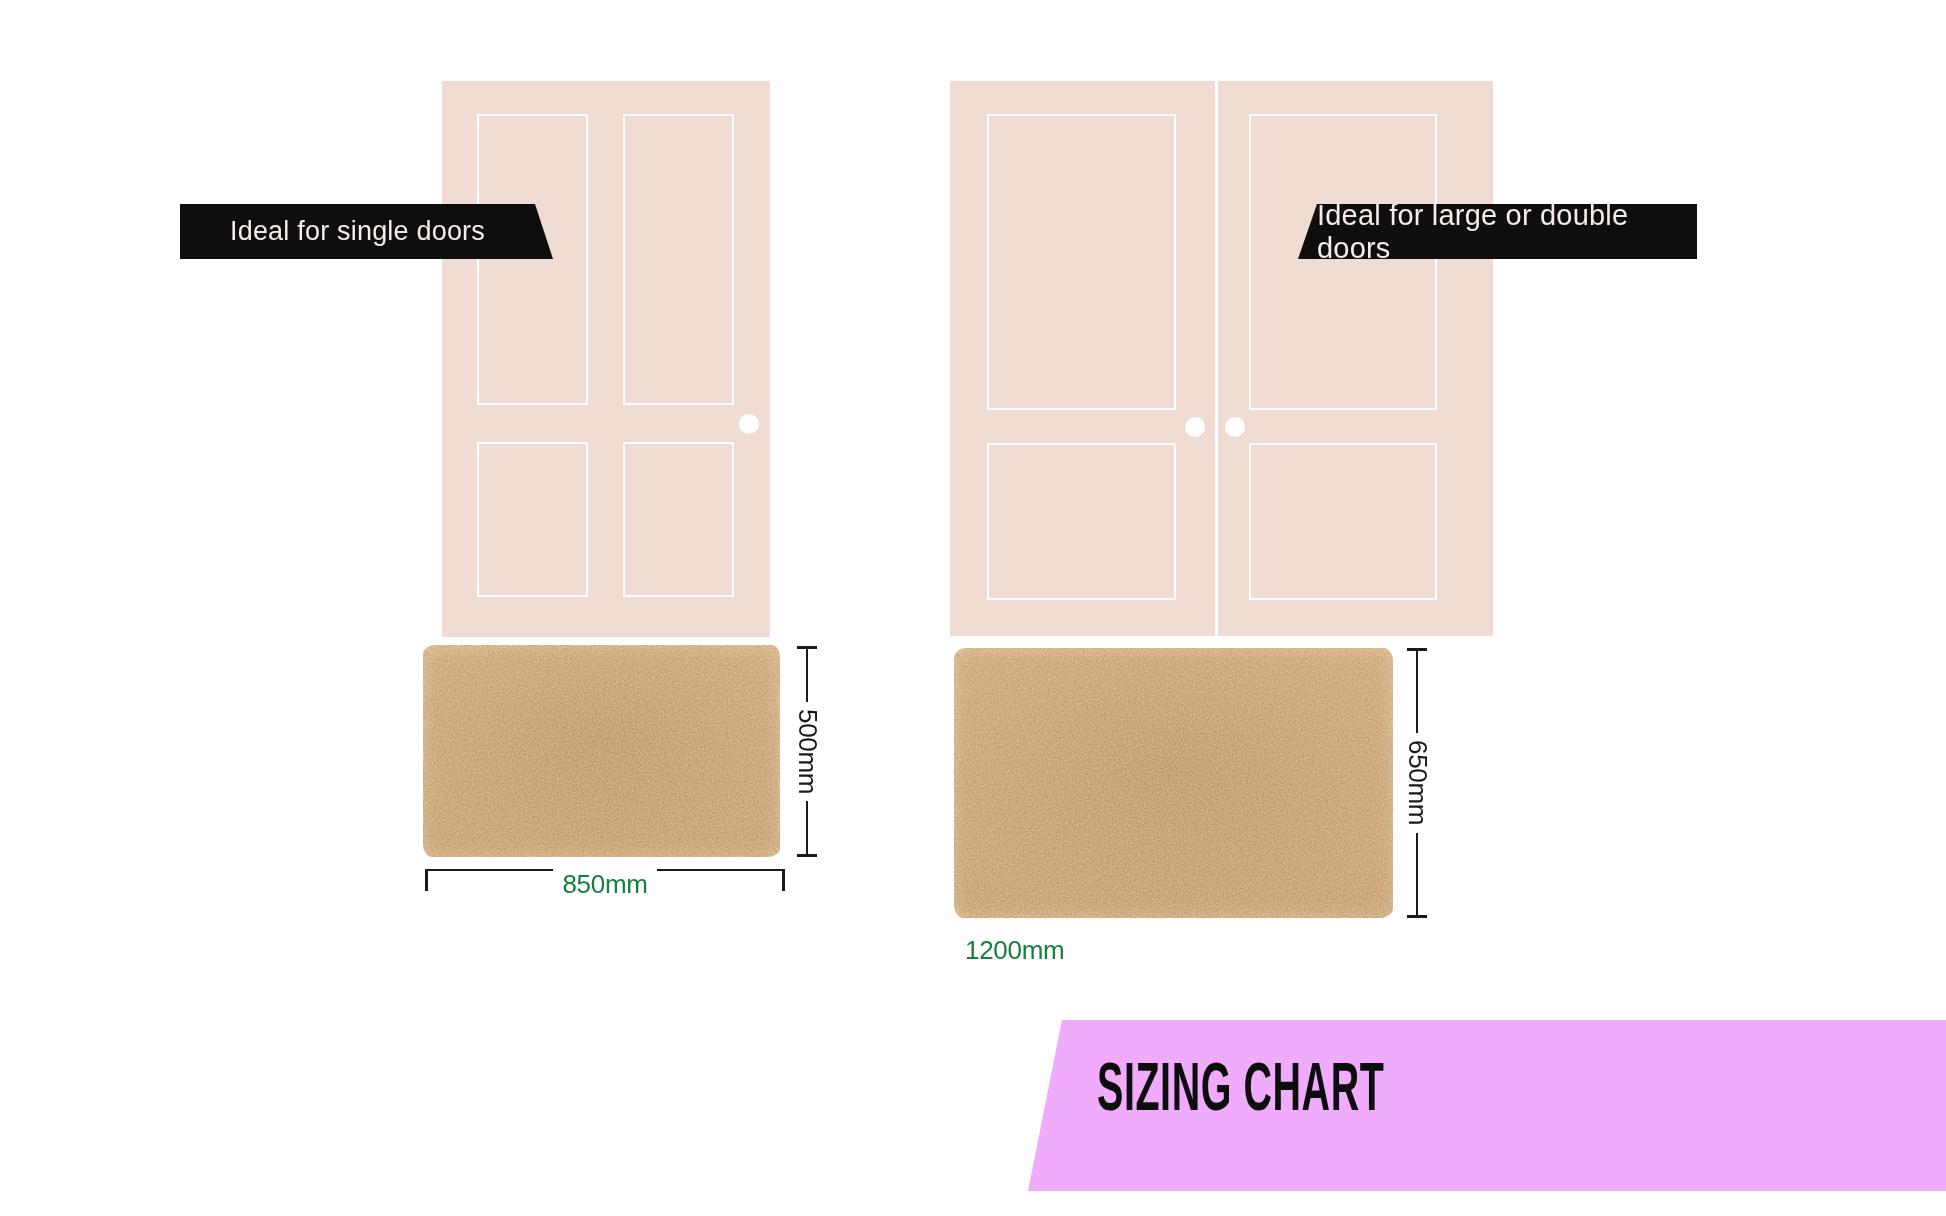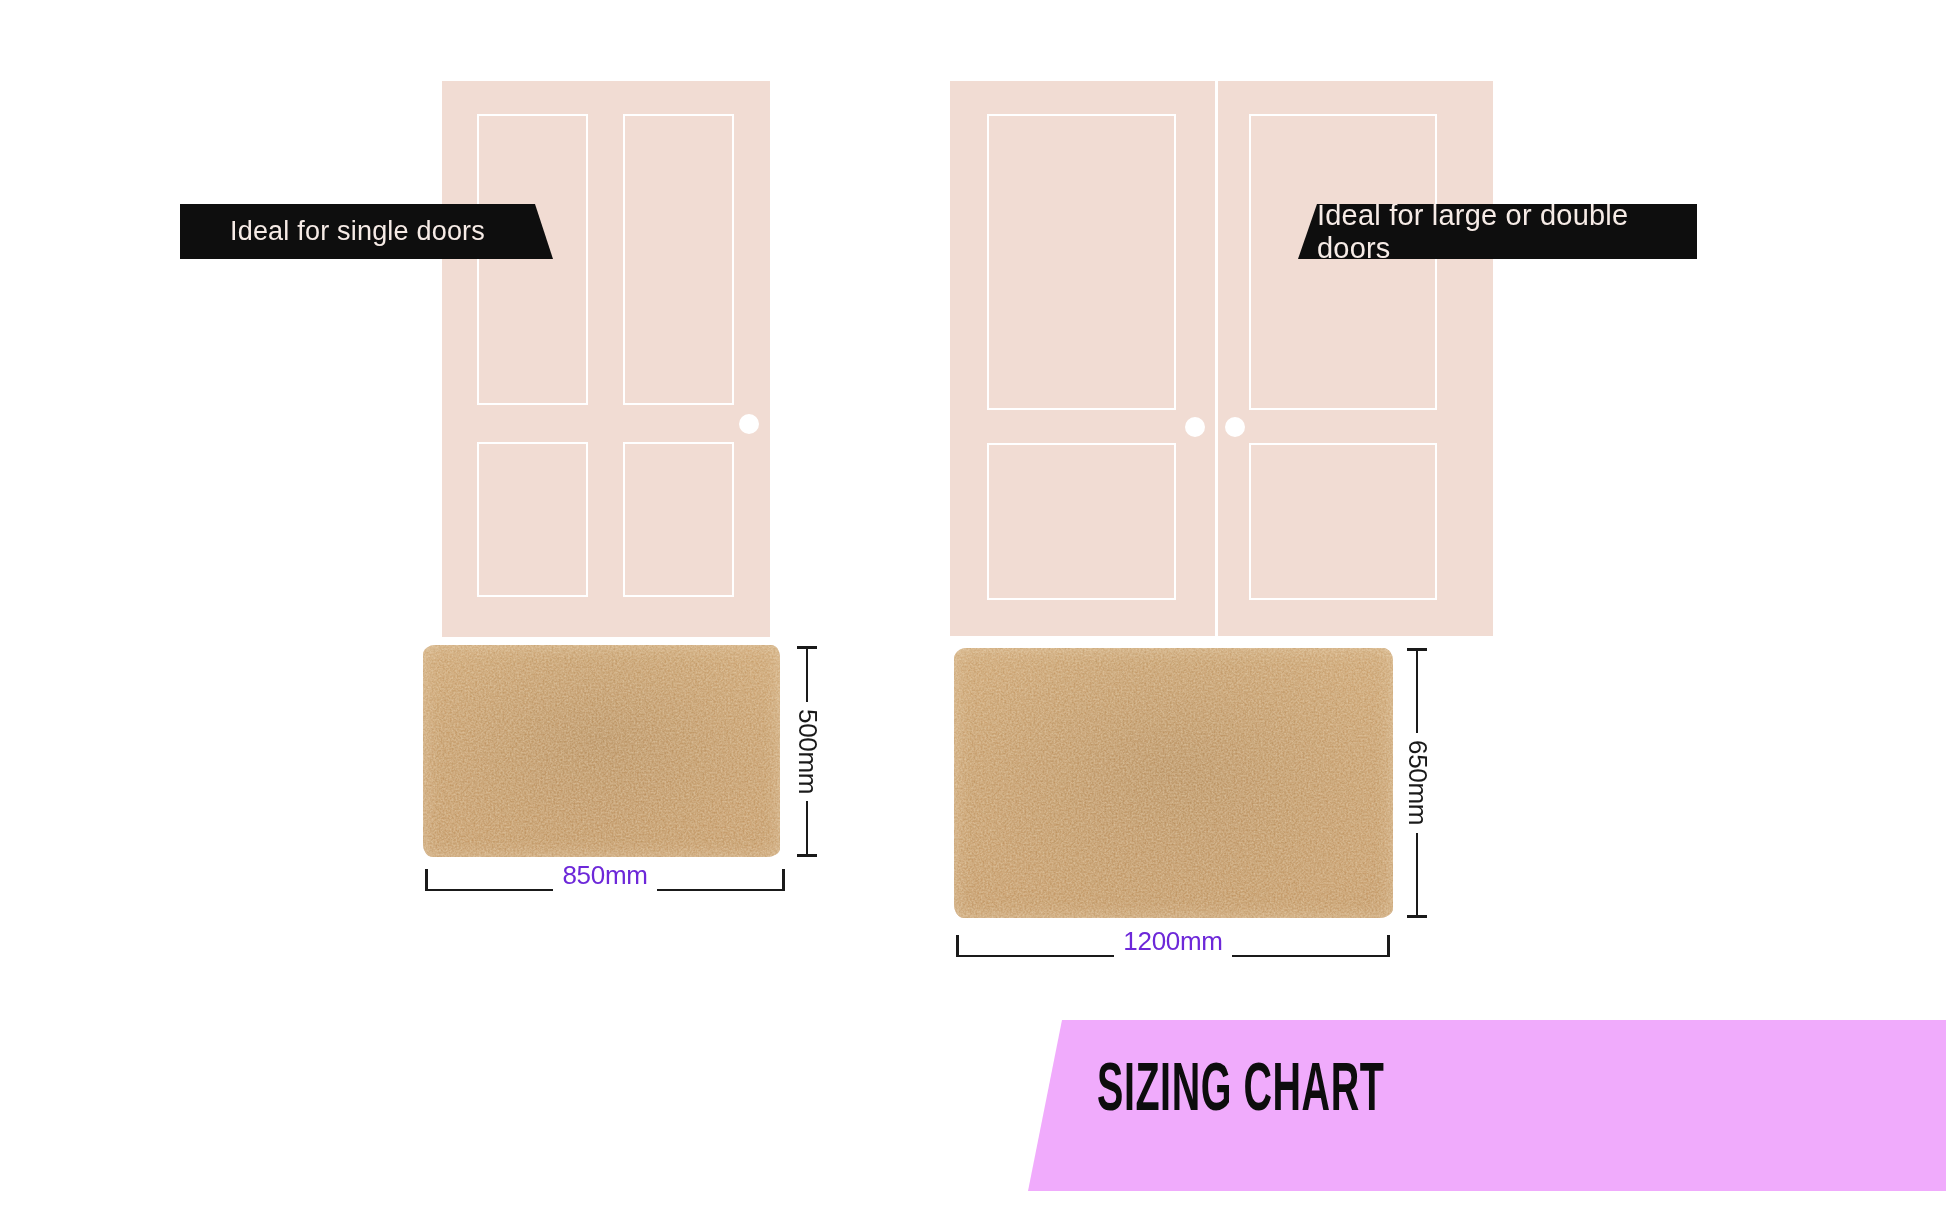--- a/index.html
+++ b/index.html
@@ -50,26 +50,26 @@
   .mat-single{left:423px;top:645px;width:357px;height:212px;border-radius:12px 9px 13px 10px / 10px 12px 9px 13px;}
   .mat-double{left:954px;top:648px;width:439px;height:270px;border-radius:13px 10px 14px 10px / 11px 13px 10px 14px;}
   .mat svg{position:absolute;left:0;top:0;width:100%;height:100%;display:block;}
   
   .vdim{position:absolute;display:flex;flex-direction:column;align-items:center;z-index:3;color:#191919;}
   .vdim .tick{width:20px;height:3px;background:#1a1a1a;}
   .vdim .seg{width:2px;flex:1;background:#1a1a1a;}
   .vdim .dim-label{writing-mode:vertical-rl;font-size:26px;letter-spacing:-.3px;margin:7px 0;white-space:nowrap;}
   .vdim-1{left:796px;top:646px;width:22px;height:211px;}
   .vdim-2{left:1406px;top:648px;width:22px;height:270px;}
-  .hdim{position:absolute;display:flex;flex-direction:row;align-items:flex-end;z-index:3;color:#6d28d9;}
+  .hdim{position:absolute;display:flex;flex-direction:row;align-items:flex-start;z-index:3;color:#15803d;}
   .hdim .tick{width:3px;height:22px;background:#1a1a1a;}
   .hdim .seg{height:2px;flex:1;background:#1a1a1a;}
   .hdim .dim-label{font-size:26px;letter-spacing:-.3px;margin:0 9px;white-space:nowrap;}
   .hdim-1{left:425px;top:869px;width:360px;height:22px;}
-  .hdim-2{left:956px;top:935px;width:434px;height:22px;}
+  .hdim-2{left:956px;top:935px;width:434px;height:22px;flex-direction:column;}
   
   .footer-ribbon{
     position:absolute;left:1028px;top:1020px;width:918px;height:171px;background:#f0abfc;
     clip-path:polygon(34px 0, 100% 0, 100% 100%, 0 100%);
   }
   .footer-title{
     display:inline-block;margin-left:69px;line-height:133px;
     font-size:68px;font-weight:bold;color:#0d0d0d;letter-spacing:1px;
     transform:scaleX(.58);transform-origin:left center;white-space:nowrap;
   }

